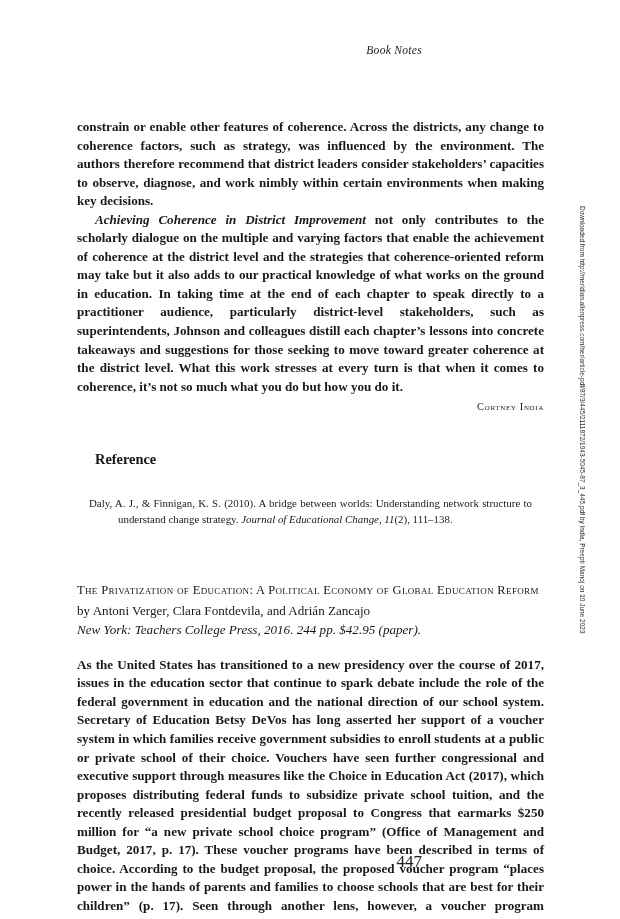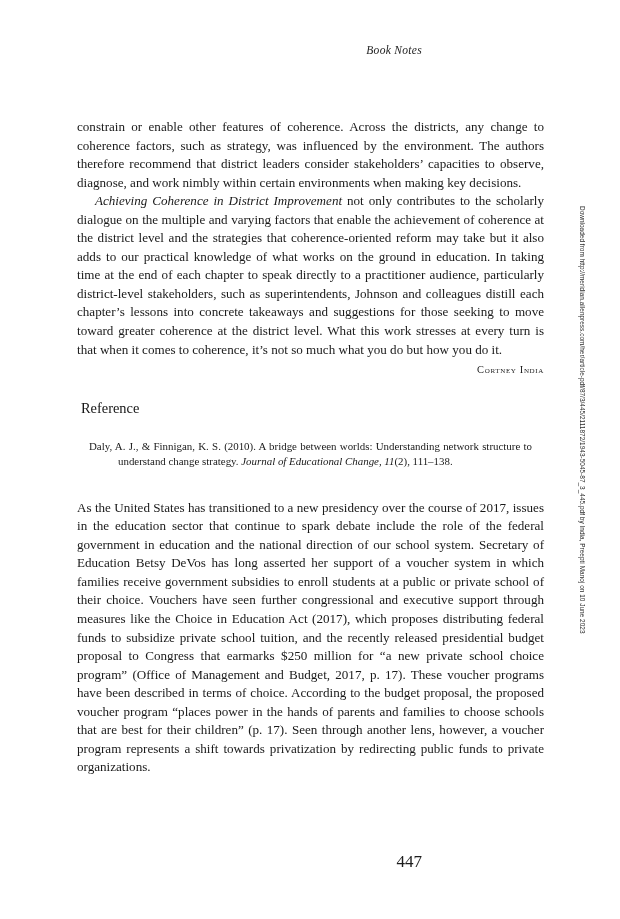--- a/index.html
+++ b/index.html
@@ -44,41 +44,42 @@
   }
 
   p.body-para {
     margin: 0;
     font-size: 13.1px;
     line-height: 18.55px;
     text-align: justify;
     text-justify: inter-word;
     hyphens: none;
     color: #191919;
+    font-weight: bold;
   }
   p.body-para.indent {
     text-indent: 18px;
   }
   .it { font-style: italic; }
 
   .byline {
     margin: 0;
     text-align: right;
     font-size: 10.4px;
     font-variant: small-caps;
     letter-spacing: 0.65px;
     color: #1c1c1c;
     padding-top: 5px;
   }
 
   
   .ref-heading {
-    margin: 4px;
+    margin: 18px;
     font-size: 14.4px;
-    font-weight: normal;
+    font-weight: bold;
     line-height: 20px;
     padding-top: 19px;
     color: #141414;
   }
   .ref-entry {
     margin: 12px;
     padding-top: 9px;
     font-size: 10.9px;
     line-height: 15.3px;
     text-align: justify;
@@ -155,20 +156,25 @@
     <p class="body-para">constrain or enable other features of coherence. Across the districts, any change to coherence factors, such as strategy, was influenced by the environment. The authors therefore recommend that district leaders consider stakeholders’ capacities to observe, diagnose, and work nimbly within certain environments when making key decisions.</p>
 
     <p class="body-para indent"><span class="it">Achieving Coherence in District Improvement</span><span> not only contributes to the scholarly dialogue on the multiple and varying factors that enable the achievement of coherence at the district level and the strategies that coherence-oriented reform may take but it also adds to our practical knowledge of what works on the ground in education. In taking time at the end of each chapter to speak directly to a practitioner audience, particularly district-level stakeholders, such as superintendents, Johnson and colleagues distill each chapter’s lessons into concrete takeaways and suggestions for those seeking to move toward greater coherence at the district level. What this work stresses at every turn is that when it comes to coherence, it’s not so much what you do but how you do it.</span></p>
 
     <p class="byline">Cortney India</p>
 
     <h2 class="ref-heading">Reference</h2>
 
     <p class="ref-entry"><span>Daly, A. J., &amp; Finnigan, K. S. (2010). A bridge between worlds: Understanding network structure to understand change strategy. </span><span class="it">Journal of Educational Change, 11</span><span>(2), 111–138.</span></p>
 
+    <div class="book-block">
+      <h2 class="book-title">The Privatization of Education: A Political Economy of Global Education Reform</h2>
+      <p class="book-authors">by Antoni Verger, Clara Fontdevila, and Adrián Zancajo</p>
+      <p class="book-pubinfo">New York: Teachers College Press, 2016. 244 pp. $42.95 (paper).</p>
+    </div>
 
     <p class="body-para review-para">As the United States has transitioned to a new presidency over the course of 2017, issues in the education sector that continue to spark debate include the role of the federal government in education and the national direction of our school system. Secretary of Education Betsy DeVos has long asserted her support of a voucher system in which families receive government subsidies to enroll students at a public or private school of their choice. Vouchers have seen further congressional and executive support through measures like the Choice in Education Act (2017), which proposes distributing federal funds to subsidize private school tuition, and the recently released presidential budget proposal to Congress that earmarks $250 million for “a new private school choice program” (Office of Management and Budget, 2017, p. 17). These voucher programs have been described in terms of choice. According to the budget proposal, the proposed voucher program “places power in the hands of parents and families to choose schools that are best for their children” (p. 17). Seen through another lens, however, a voucher program represents a shift towards privatization by redirecting public funds to private organizations.</p>
 
   </div>
 
   <div class="folio">447</div>
 
   <div class="watermark">Downloaded from http://meridian.allenpress.com/her/article-pdf/87/3/445/2111872/1943-5045-87_3_445.pdf by India, Preepti Manoj on 10 June 2023</div>
 
 </div>

